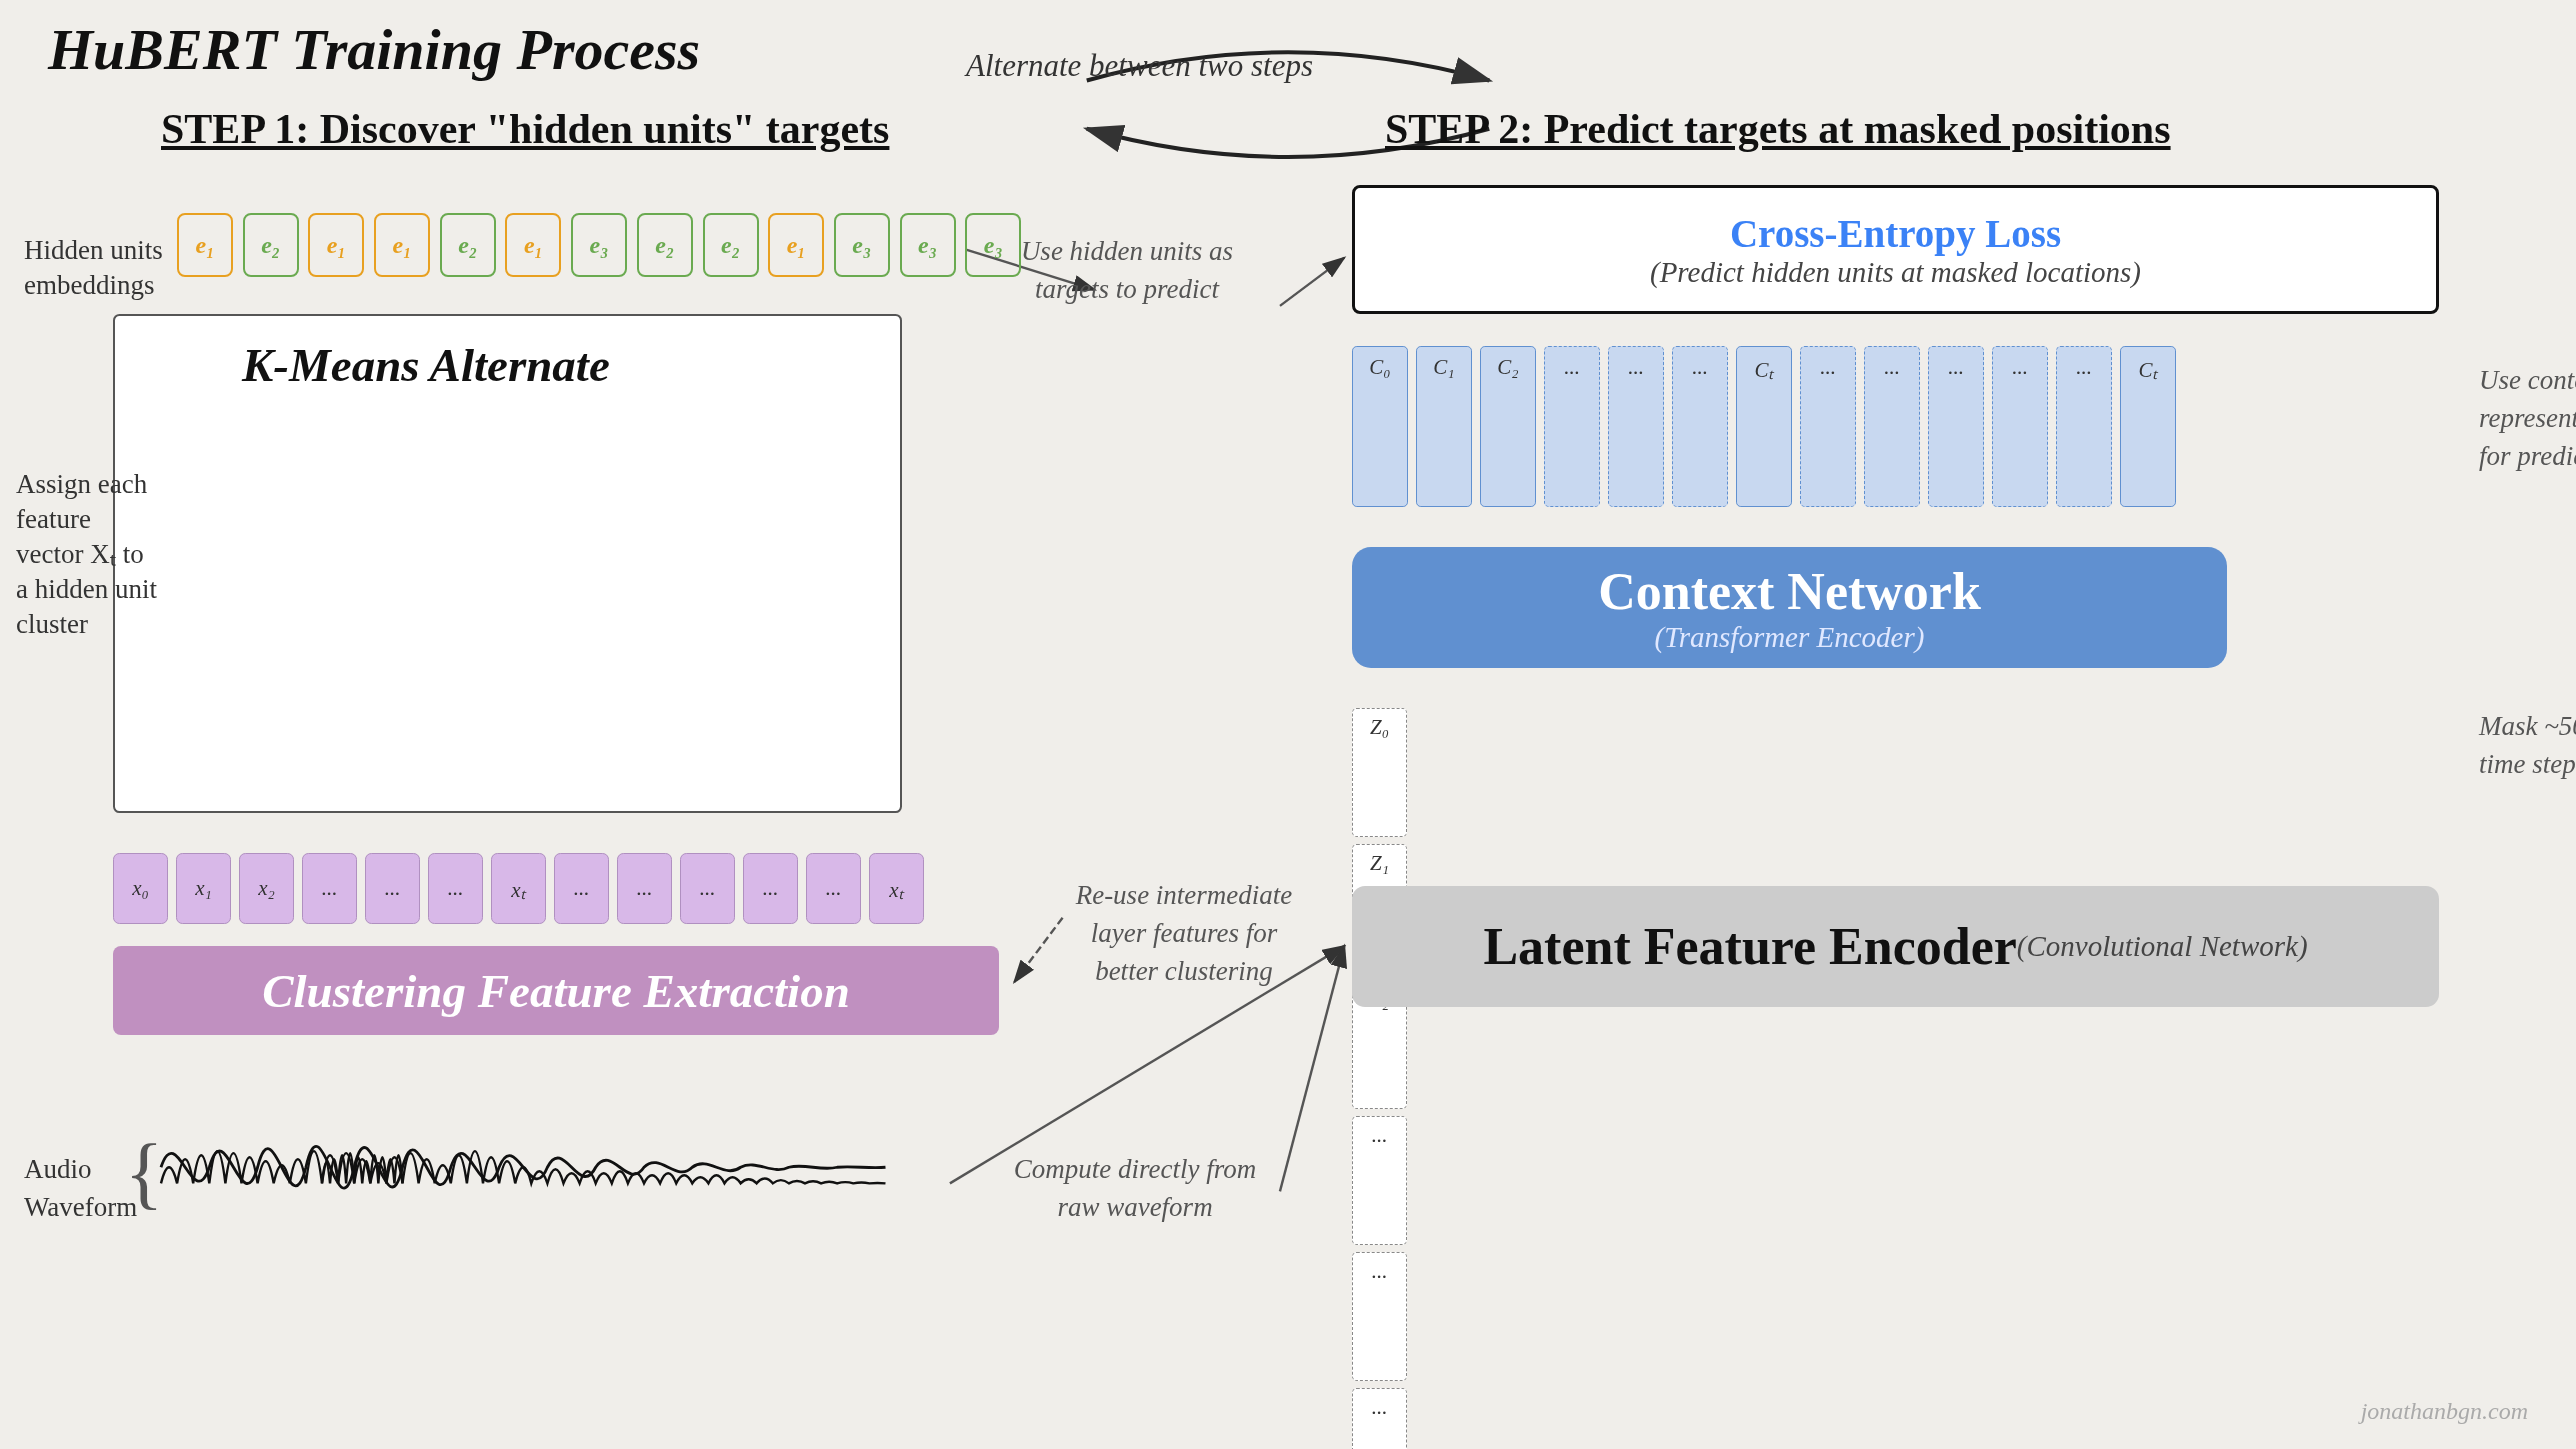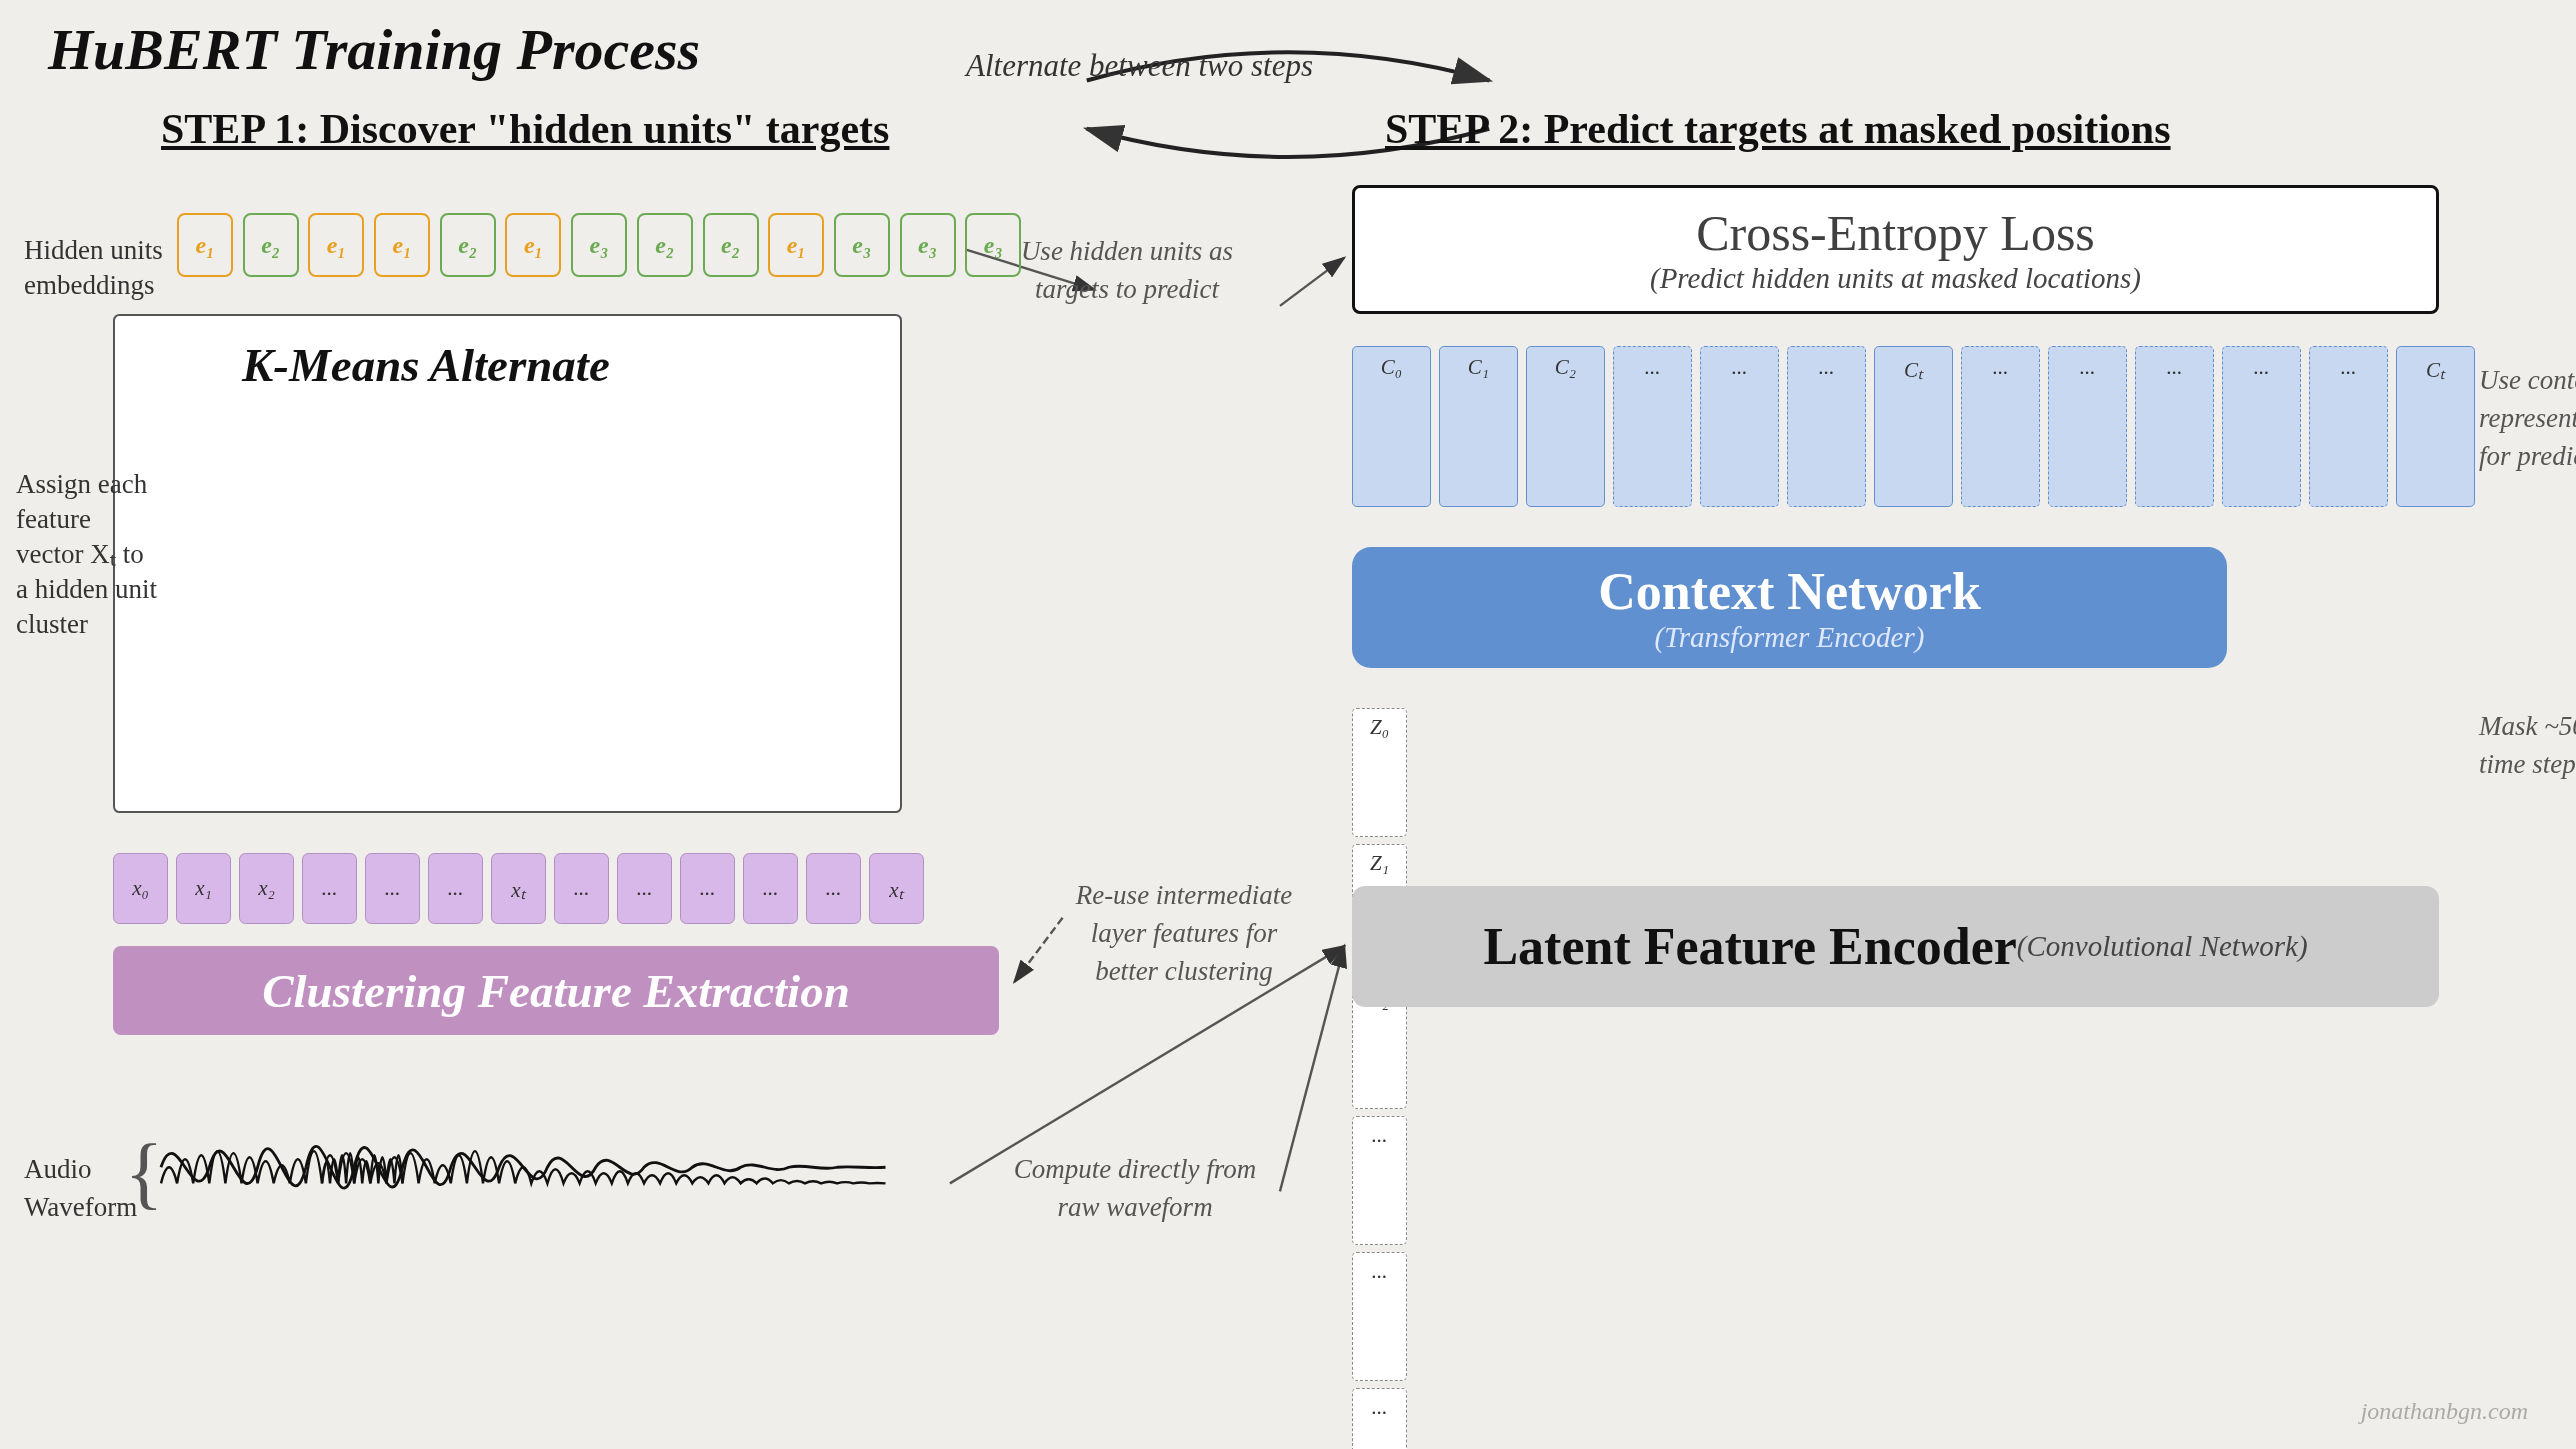--- a/index.html
+++ b/index.html
@@ -177,41 +177,41 @@
       height: 129px;
       background: white;
       border: 3.2px solid #111;
       border-radius: 8px;
       display: flex;
       flex-direction: column;
       align-items: center;
       justify-content: center;
     }
     .ce-title {
-      font-size: 50px;
-      font-weight: normal;
-      color: #404040;
+      font-size: 39px;
+      font-weight: bold;
+      color: #3b82f6;
     }
     .ce-subtitle {
       font-size: 29px;
       color: #444;
       font-style: italic;
     }
 
     
     .context-row {
       position: absolute;
       top: 346px;
       left: 1352px;
       display: flex;
       gap: 8px;
       align-items: center;
     }
     .ctx-box {
-      width: 79px;
+      width: 56px;
       height: 161px;
       border-radius: 4.8px;
       border: 1.6px dashed #6090d0;
       background: #c8d8f0;
       display: flex;
       align-items: flex-start;
       justify-content: center;
       padding-top: 8px;
       font-size: 21px;
       font-style: italic;

